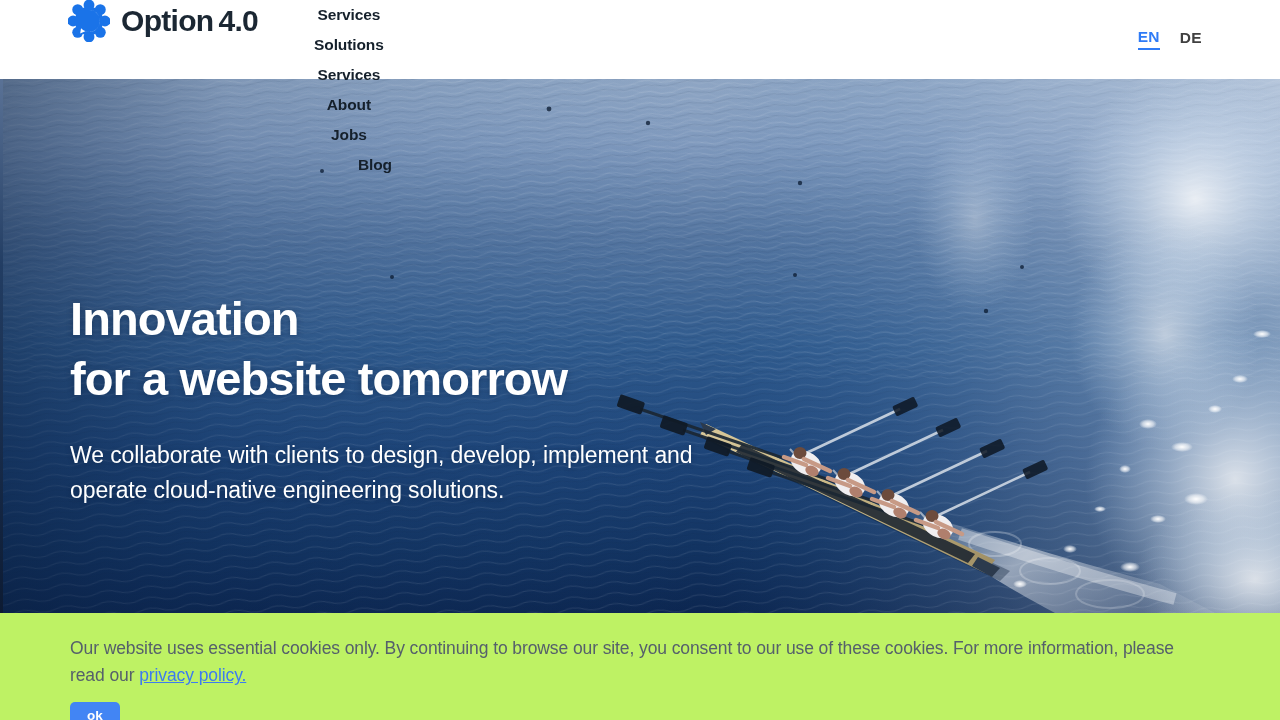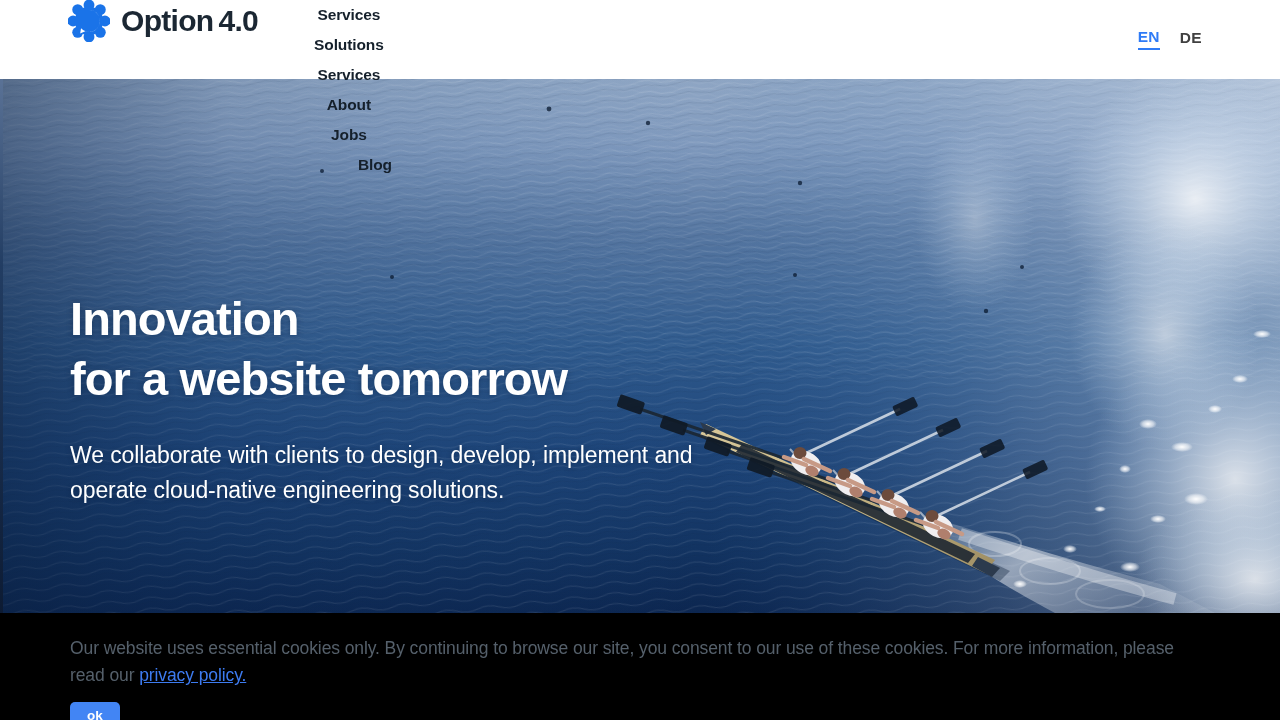--- a/index.html
+++ b/index.html
@@ -155,21 +155,21 @@
     text-shadow: 0 1px 5px rgba(5, 25, 55, 0.35);
   }
 
   
   .cookie-banner {
     position: absolute;
     left: 0;
     top: 613px;
     width: 1280px;
     height: 107px;
-    background: #000000;
+    background: #bef264;
     padding: 22px 70px 0 70px;
     z-index: 20;
   }
 
   .cookie-text {
     font-size: 17.5px;
     line-height: 1.56;
     color: #55606b;
     max-width: 1110px;
     letter-spacing: -0.1px;

